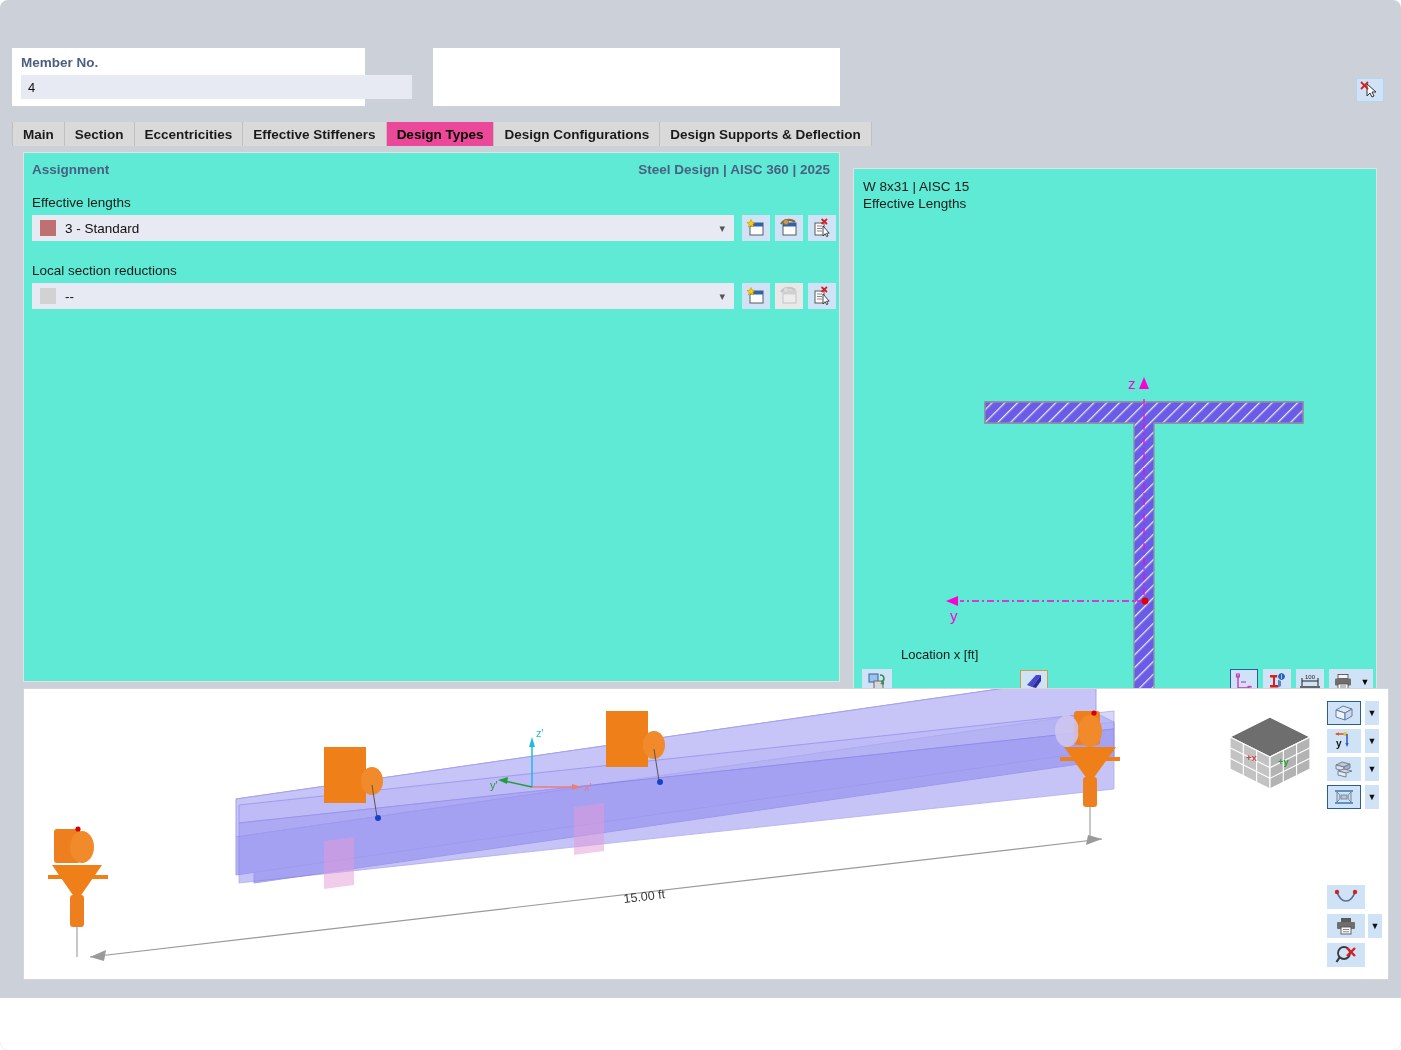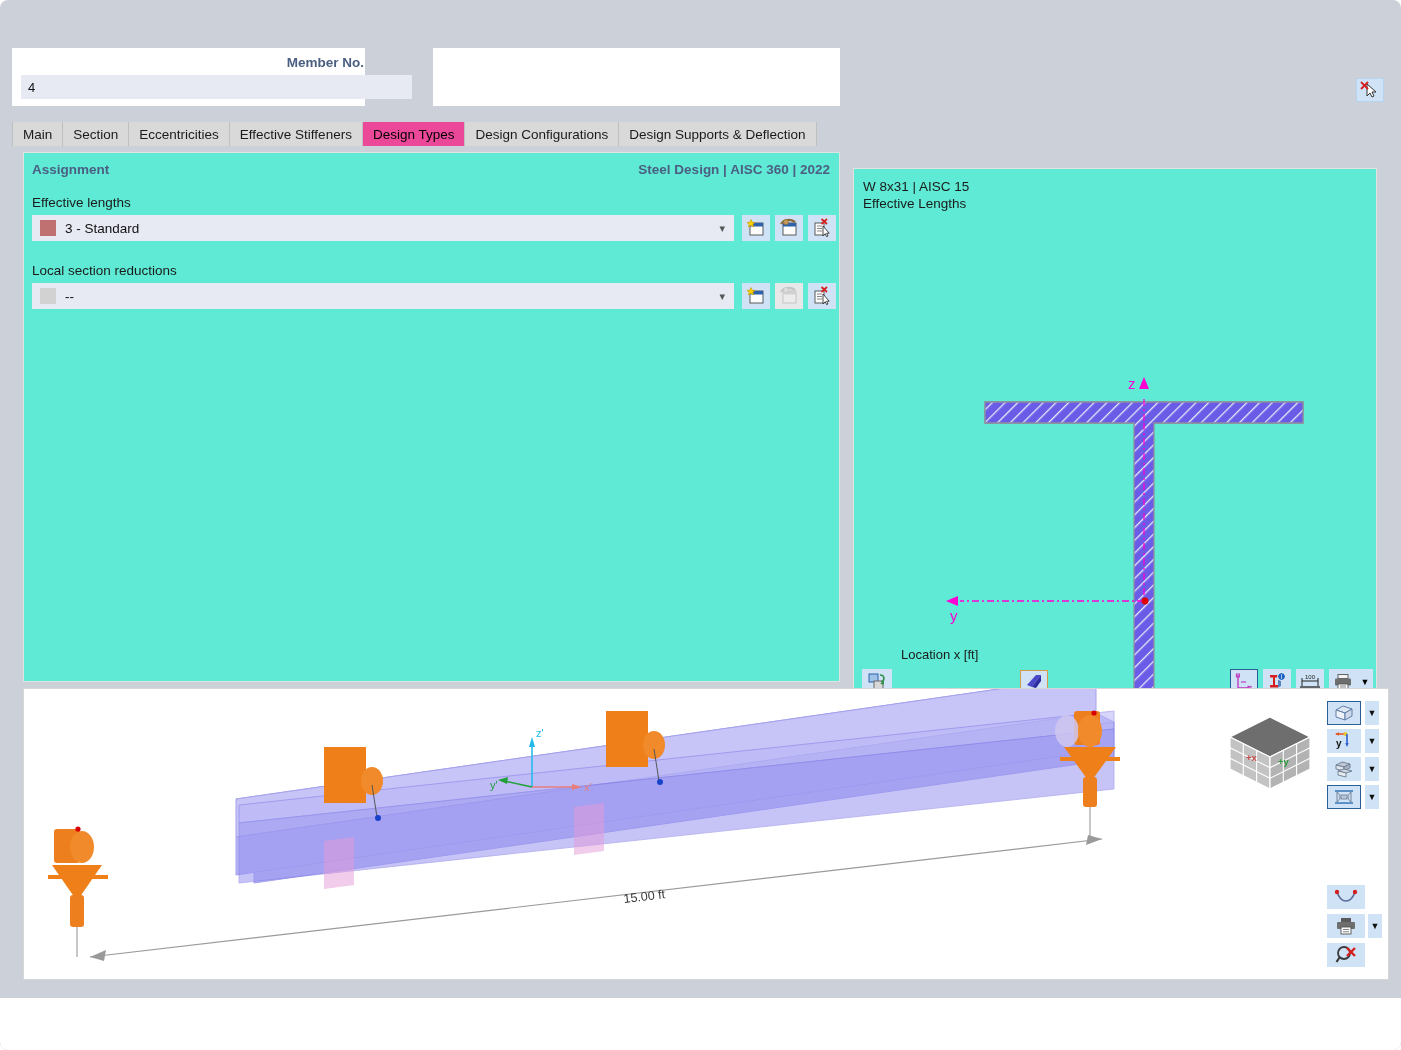--- a/index.html
+++ b/index.html
@@ -88,20 +88,21 @@
     width: 28px; height: 24px;
     background: #cfe2f6;
     display: flex; align-items: center; justify-content: center;
     border: 1px solid #b7d4ef;
   }
   
   .tabstrip {
     position: absolute; left: 12px; top: 122px;
     height: 24px; display: flex; align-items: flex-end;
     font-size: 13.5px;
+    font-weight: bold;
   }
   .tab {
     height: 24px; padding: 0 10px;
     display: flex; align-items: center;
     background: #d9d9d9;
     border-right: 1px solid #bfbfbf;
     color: #1a1a1a;
     white-space: nowrap;
   }
   .tab:first-child { border-left: 1px solid #bfbfbf; }
@@ -181,21 +182,21 @@
     background: #ffffff;
     border-bottom-left-radius: 8px; border-bottom-right-radius: 8px;
   }
 </style>
 </head>
 <body>
 
 <div class="window">
 
 
-  <div class="fieldbox" style="left:12px; top:48px; width:353px; height:58px;text-align:right;">
+  <div class="fieldbox" style="left:12px; top:48px; width:353px; height:58px;">
     <div class="flabel">Member No.</div>
     <div class="finput" style="margin:0 8px; width:391px;">4</div>
   </div>
 
   <div class="fieldbox" style="left:433px; top:48px; width:407px; height:58px;">
     <div class="finput" style="margin:0; width:0; height:0; background:transparent;"></div>
   </div>
 
   <div class="pick-btn" style="left:1356px; top:78px;">
     <svg width="20" height="18" viewBox="0 0 20 18">
@@ -225,21 +226,21 @@
         <span>Design Configurations</span>
       </div>
     <div class="tab">
         <span>Design Supports &amp; Deflection</span>
       </div>
   </div>
 
   <div class="pane" style="left:23px; top:152px; width:817px; height:530px;">
 
     <div class="section-title" style="position:absolute; left:8px; top:9px;">Assignment</div>
-    <div class="section-title" style="position:absolute; right:9px; top:9px;">Steel Design | AISC 360 | 2022</div>
+    <div class="section-title" style="position:absolute; right:9px; top:9px;">Steel Design | AISC 360 | 2025</div>
 
     <div class="field-label" style="position:absolute; left:8px; top:42px;">Effective lengths</div>
     <div class="combo" style="position:absolute; left:8px; top:62px; width:702px;">
       <span class="swatch" style="background:#bf7070;"></span>
       <span>3 - Standard</span>
       <span class="chev">▾</span>
     </div>
     <div class="icobtn" style="position:absolute; left:718px; top:62px;">
       <svg width="20" height="20" viewBox="0 0 20 20">
         <rect x="4" y="5" width="13" height="12" fill="#fdfdfd" stroke="#5a5a5a" stroke-width="1"></rect>

